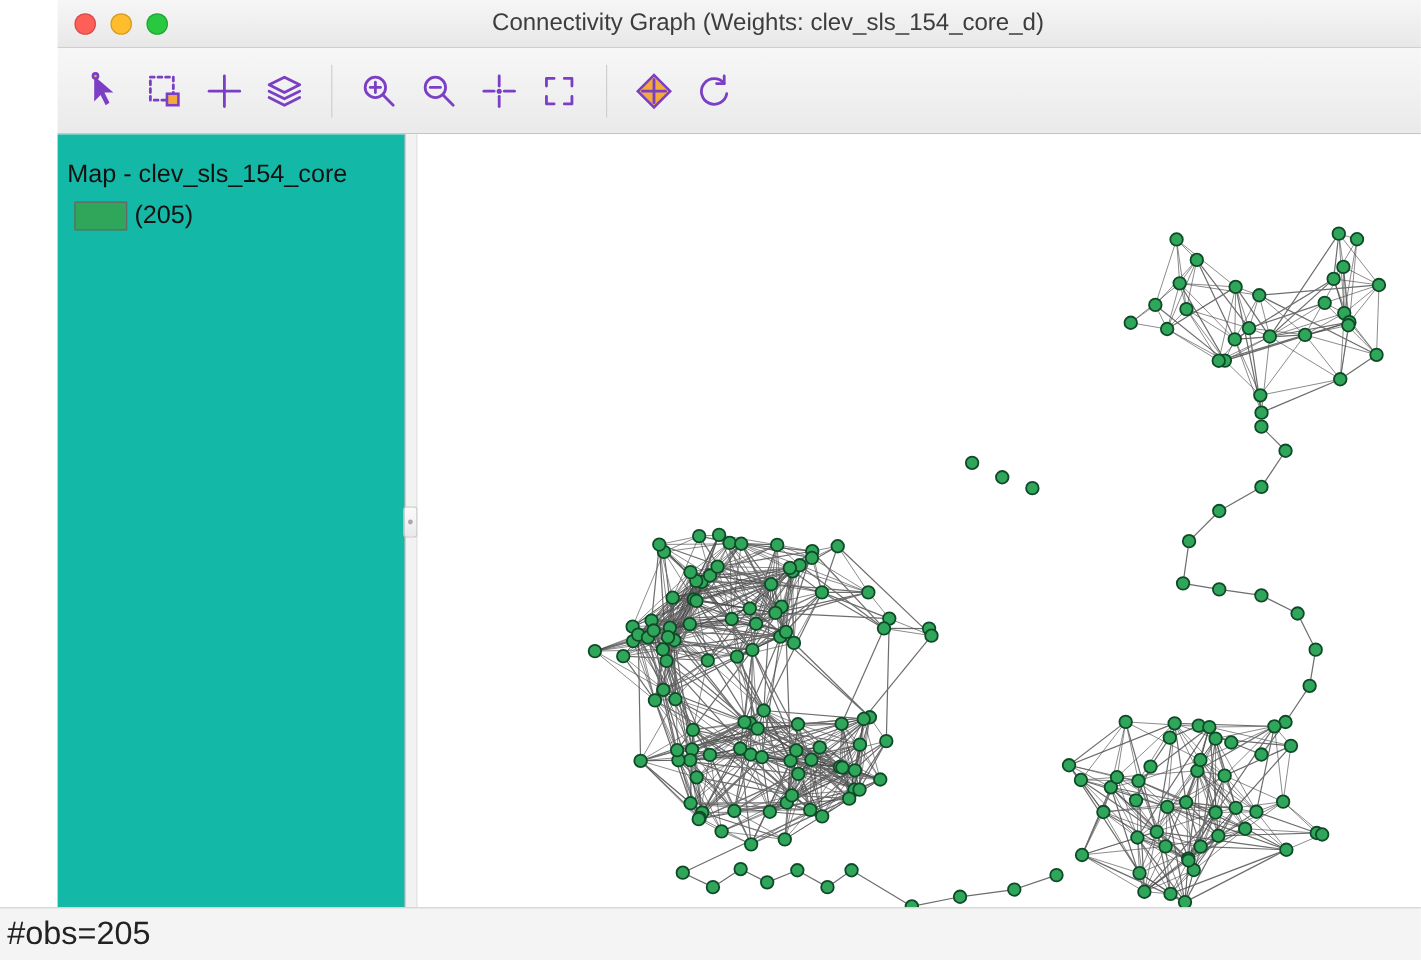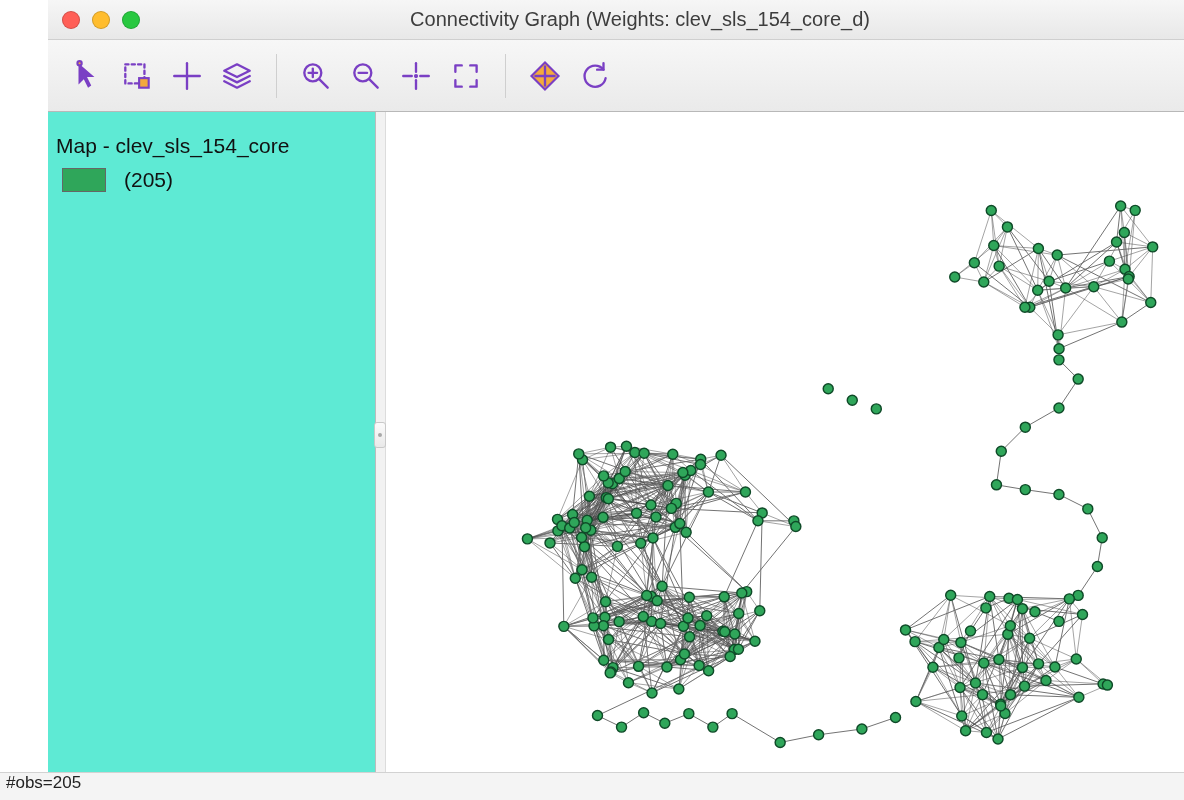--- a/index.html
+++ b/index.html
@@ -26,43 +26,43 @@
     padding:0 10px; gap:4px;
   }
   .tb-group { display:flex; align-items:center; gap:4px; padding:0 6px;}
   .tb-sep { width:1px; height:44px; background:#cfcfcf; margin:0 6px; }
   .tb-btn { width:46px; height:46px; display:flex; align-items:center; justify-content:center; border-radius:4px; cursor:pointer; }
   .tb-btn svg { width:34px; height:34px; }
   .content {
     flex:1 1 auto; display:flex; min-height:0; position:relative; background:#fff;
   }
   .sidebar {
-    width:328px; background:#5eead4; border-right:1px solid #bcbcbc;
+    width:290px; background:#14b8a6; border-right:1px solid #bcbcbc;
     padding:18px 8px 8px 8px; font-size:21px; color:#111;
     position:relative;
   }
   .legend-title { font-size:21px; margin:4px 0 10px 0; white-space:nowrap; }
-  .legend-row { display:flex; align-items:center; gap:18px; margin-top:6px; }
+  .legend-row { display:flex; align-items:center; gap:6px; margin-top:6px; }
   .legend-swatch { width:44px; height:24px; background:#2fa65a; border:1px solid #666; margin-left:6px;}
   .legend-count { font-size:21px; }
   .splitter {
     flex:0 0 10px; background:#f2f2f2; border-right:1px solid #dcdcdc; position:relative; cursor:col-resize;
   }
   .splitter .grip {
     position:absolute; top:45%; left:-2px; width:12px; height:26px;
     border:1px solid #c9c9c9; border-radius:3px; background:linear-gradient(#fbfbfb,#e9e9e9);
     display:flex; align-items:center; justify-content:center;
   }
   .splitter .grip::before { content:""; width:4px; height:4px; background:#a8a8a8; border-radius:50%; }
   .canvas {
     flex:1; position:relative; background:#ffffff; overflow:hidden;
   }
   .statusbar {
-    height:28px; background:#f4f4f4; border-top:1px solid #d2d2d2;
-    font-size:17px; color:#222; padding:0 6px; display:flex; overflow:hidden;
+    height:44px; background:#f4f4f4; border-top:1px solid #d2d2d2;
+    font-size:27px; color:#222; padding:0 6px; display:flex; align-items:center; overflow:hidden;
     position:absolute; bottom:0; left:0; right:0;
   }
   
   .pi { stroke:#7a3fc4; stroke-width:2.2; fill:none; stroke-linecap:round; stroke-linejoin:round; }
   .pi-fill { fill:#7a3fc4; }
   .orange-fill { fill:#f3a93c; stroke:#7a3fc4; stroke-width:2; }
   
   #graph-svg { width:100%; height:100%; display:block; }
   .edge { stroke:#6d6d6d; stroke-width:1; }
   .edge-dense { stroke:#444; stroke-width:0.6; opacity:0.85; }

